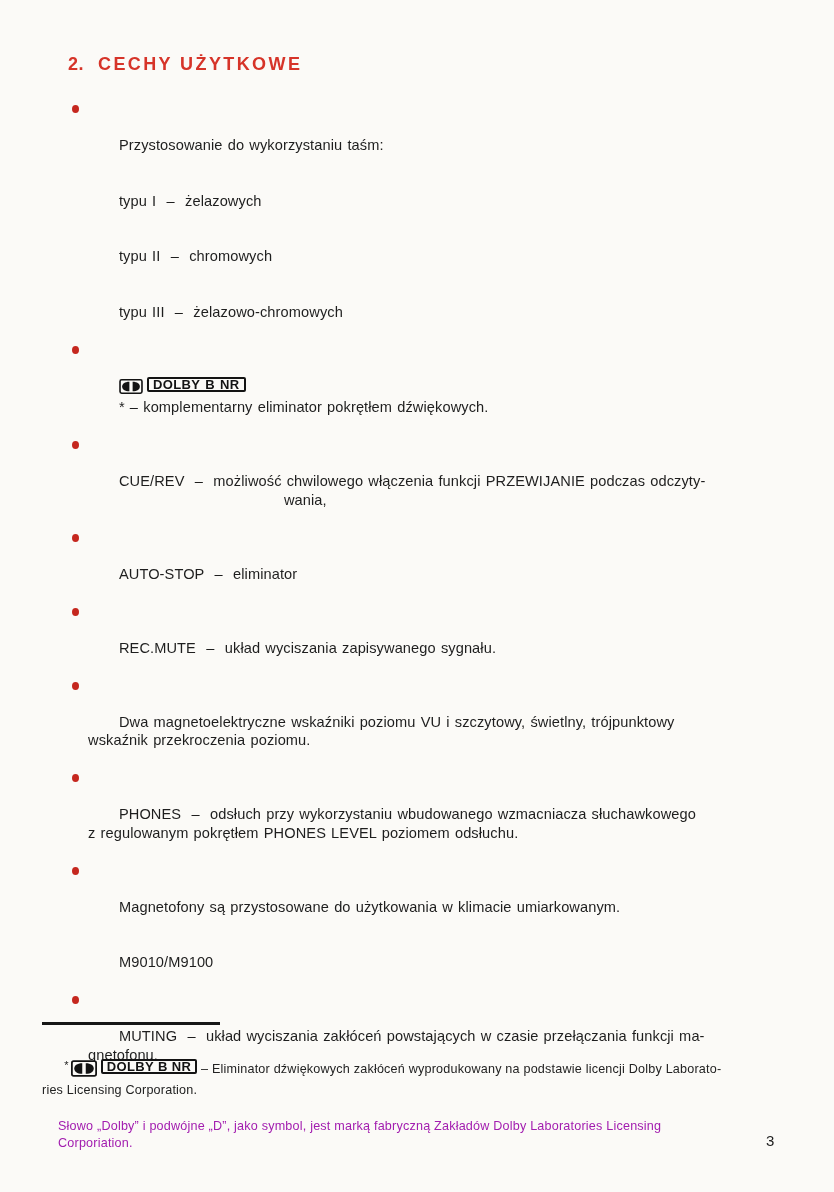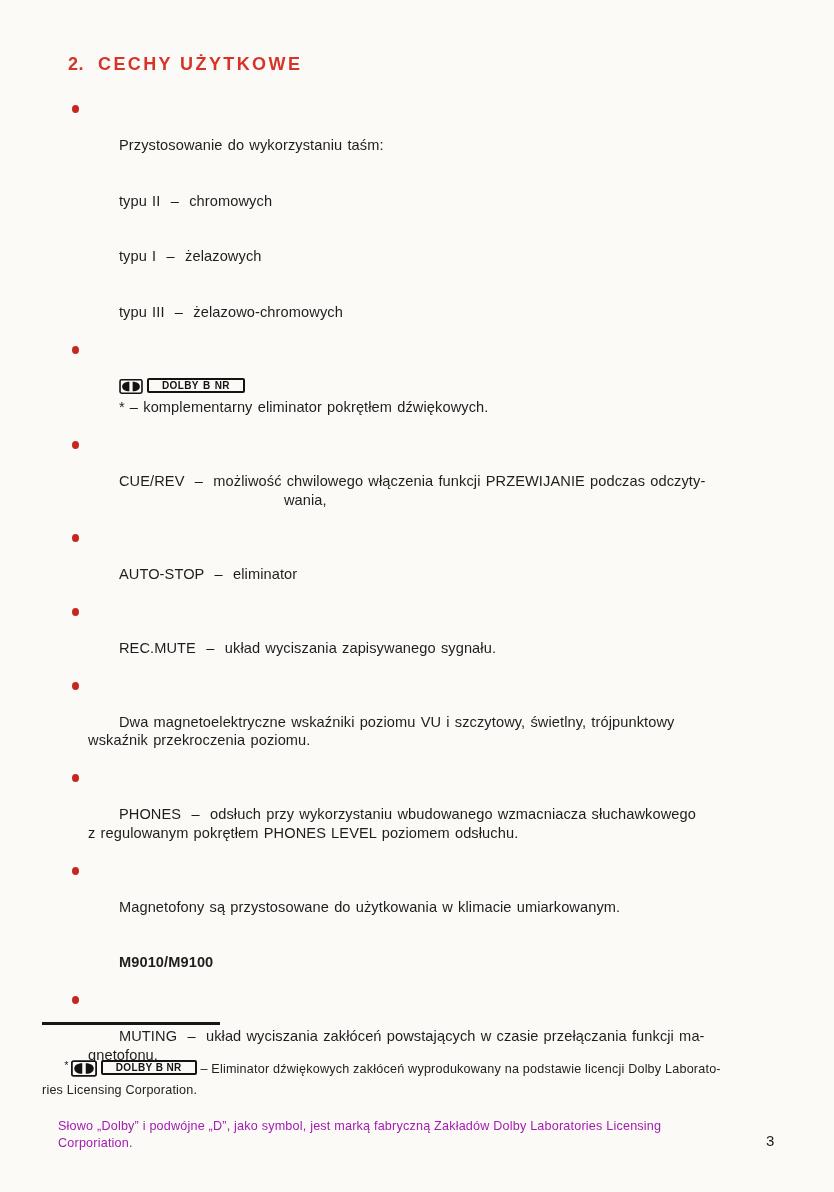--- a/index.html
+++ b/index.html
@@ -45,35 +45,35 @@
   }
   .feat .bullet {
     position: absolute;
     left: -16px;
     top: 6px;
     width: 7px;
     height: 8px;
     border-radius: 50%;
     background: #c5271e;
   }
-  .feat.model { font-weight: bold; }
+  .feat.model { font-weight: normal; }
   .feat-text { white-space: pre-wrap; }
 
   
   .dd-logo {
     display: inline-block;
     vertical-align: -3px;
     margin-right: 4px;
   }
   .dolby-box {
     display: inline-block;
     border: 2px solid #131313;
     border-radius: 2px;
-    padding: 0 13px;
-    font-size: 10px;
+    padding: 0 4px;
+    font-size: 13px;
     font-weight: bold;
     letter-spacing: 0.4px;
     line-height: 11px;
     vertical-align: 2px;
     color: #131313;
     white-space: nowrap;
   }
 
   
   .footnote {
@@ -129,24 +129,24 @@
     <span class="sec-title">CECHY UŻYTKOWE</span>
   </div>
 
   <div class="features">
 
     <div class="feat">
       <span class="bullet"></span>
       <span class="feat-text">Przystosowanie do wykorzystaniu taśm:</span>
     </div>
     <div class="feat">
+      <span class="feat-text">typu I  –  żelazowych</span>
+    </div>
+    <div class="feat">
       <span class="feat-text">typu II  –  chromowych</span>
-    </div>
-    <div class="feat">
-      <span class="feat-text">typu I  –  żelazowych</span>
     </div>
     <div class="feat">
       <span class="feat-text">typu III  –  żelazowo-chromowych</span>
     </div>
 
     <div class="feat">
       <span class="bullet"></span>
       <span class="dd-logo"><svg viewBox="0 0 44 28" width="24" height="15" aria-hidden="true">
         <rect x="1.5" y="1.5" width="41" height="25" rx="3" fill="#fbfaf7" stroke="#131313" stroke-width="3"></rect>
         <path d="M19 5 L19 23 C10 23 5.5 19 5.5 14 C5.5 9 10 5 19 5 Z" fill="#131313"></path>

